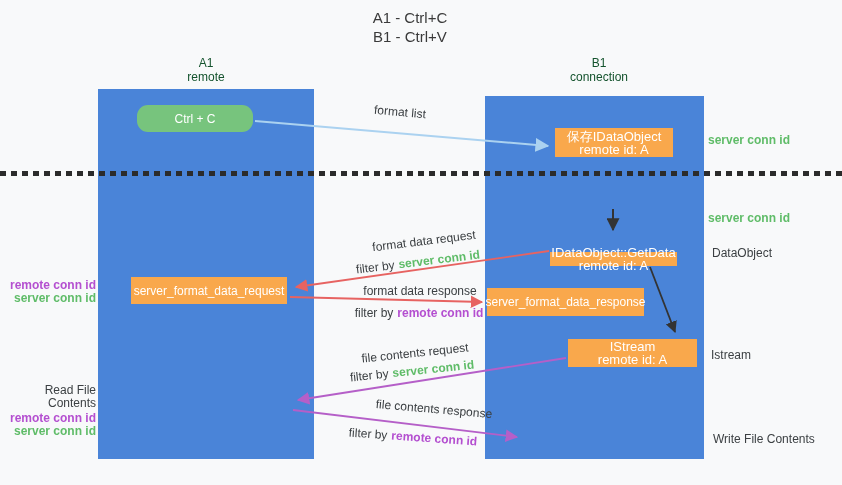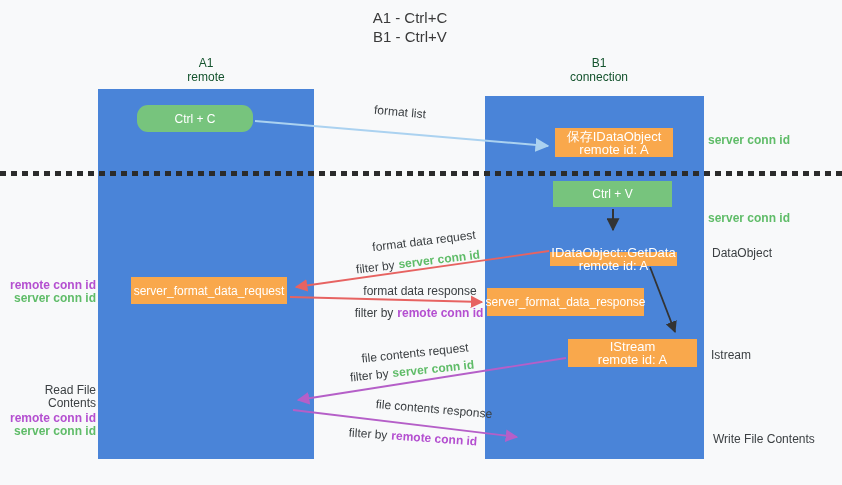--- a/index.html
+++ b/index.html
@@ -112,21 +112,20 @@
 
   <div class="dotted-line"></div>
 
   <div class="node green single" style="left:137px; top:105px; width:116px; height:27px;border-radius:11px;">Ctrl + C</div>
 
   <div class="node orange" style="left:555px; top:128px; width:118px; height:29px;">
     <div class="l1">保存IDataObject</div>
     <div class="l2">remote id: A</div>
   </div>
 
-  <div class="node green single" style="left:553px; top:181px; width:119px; height:26px;">Ctrl + V</div>
 
   <div class="node orange" style="left:550px; top:252px; width:127px; height:14px;">
     <div class="l1">IDataObject::GetData</div>
     <div class="l2">remote id: A</div>
   </div>
 
   <div class="node orange single" style="left:487px; top:288px; width:157px; height:28px;">server_format_data_response</div>
 
   <div class="node orange single" style="left:131px; top:277px; width:156px; height:27px;">server_format_data_request</div>
 

